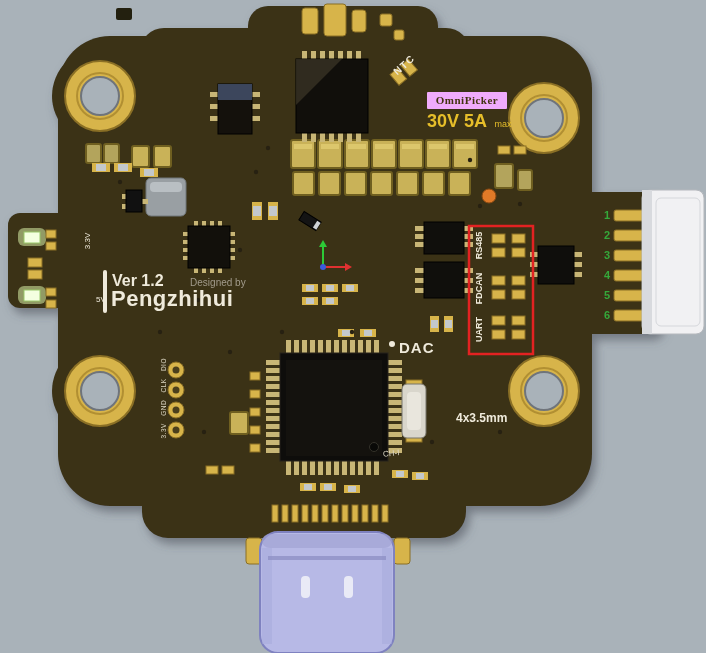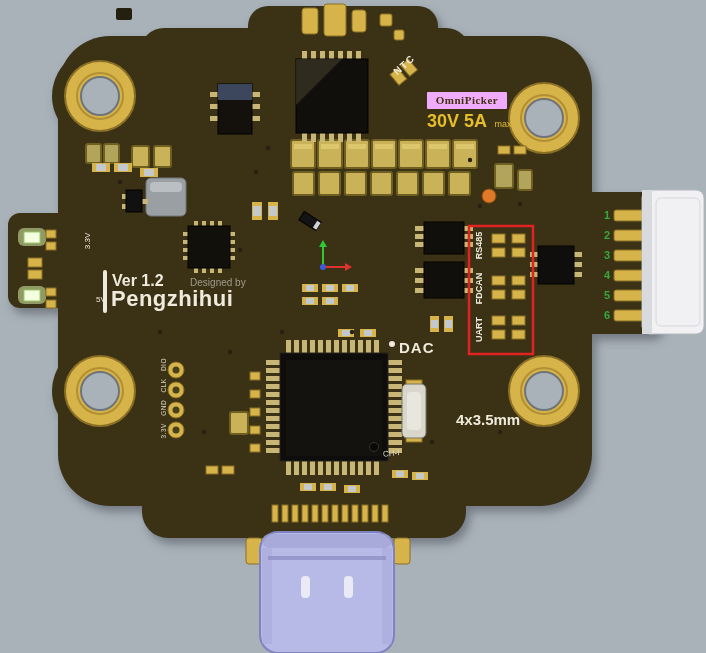--- a/index.html
+++ b/index.html
@@ -452,21 +452,21 @@
   <span style="font-size:16px;font-weight:bold;">Ver 1.2</span>
   <span style="font-size:10px;color:#a29b8c;margin-left:22px;">Designed by</span>
 </div>
 
 <div class="lbl" style="left:111px;top:288px;font-size:22px;font-weight:bold;letter-spacing:.5px;">Pengzhihui</div>
 
 <div class="lbl" style="left:399px;top:340px;font-size:15px;font-weight:bold;letter-spacing:1px;">DAC</div>
 
 <div class="lbl" style="left:383px;top:450px;font-size:8px;color:#ded9c6;transform:rotate(-6deg);">CH-I</div>
 
-<div class="lbl" style="left:456px;top:412px;font-size:15px;font-weight:bold;">4x3.5mm</div>
+<div class="lbl" style="left:456px;top:412px;font-size:12px;font-weight:bold;">4x3.5mm</div>
 
 <div class="lbl vrot" style="left:118px;top:395px;width:92px;font-size:6.5px;letter-spacing:.5px;word-spacing:5px;color:#ded9c6;">3.3V GND CLK DIO</div>
 
 <div class="lbl vrot" style="left:456px;top:241px;width:46px;font-size:9px;font-weight:bold;">RS485</div>
 <div class="lbl vrot" style="left:456px;top:284px;width:46px;font-size:9px;font-weight:bold;">FDCAN</div>
 <div class="lbl vrot" style="left:456px;top:325px;width:46px;font-size:9px;font-weight:bold;">UART</div>
 
 <div class="pin-num" style="left:598px;top:209px;">1</div>
 <div class="pin-num" style="left:598px;top:229px;">2</div>
 <div class="pin-num" style="left:598px;top:249px;">3</div>

